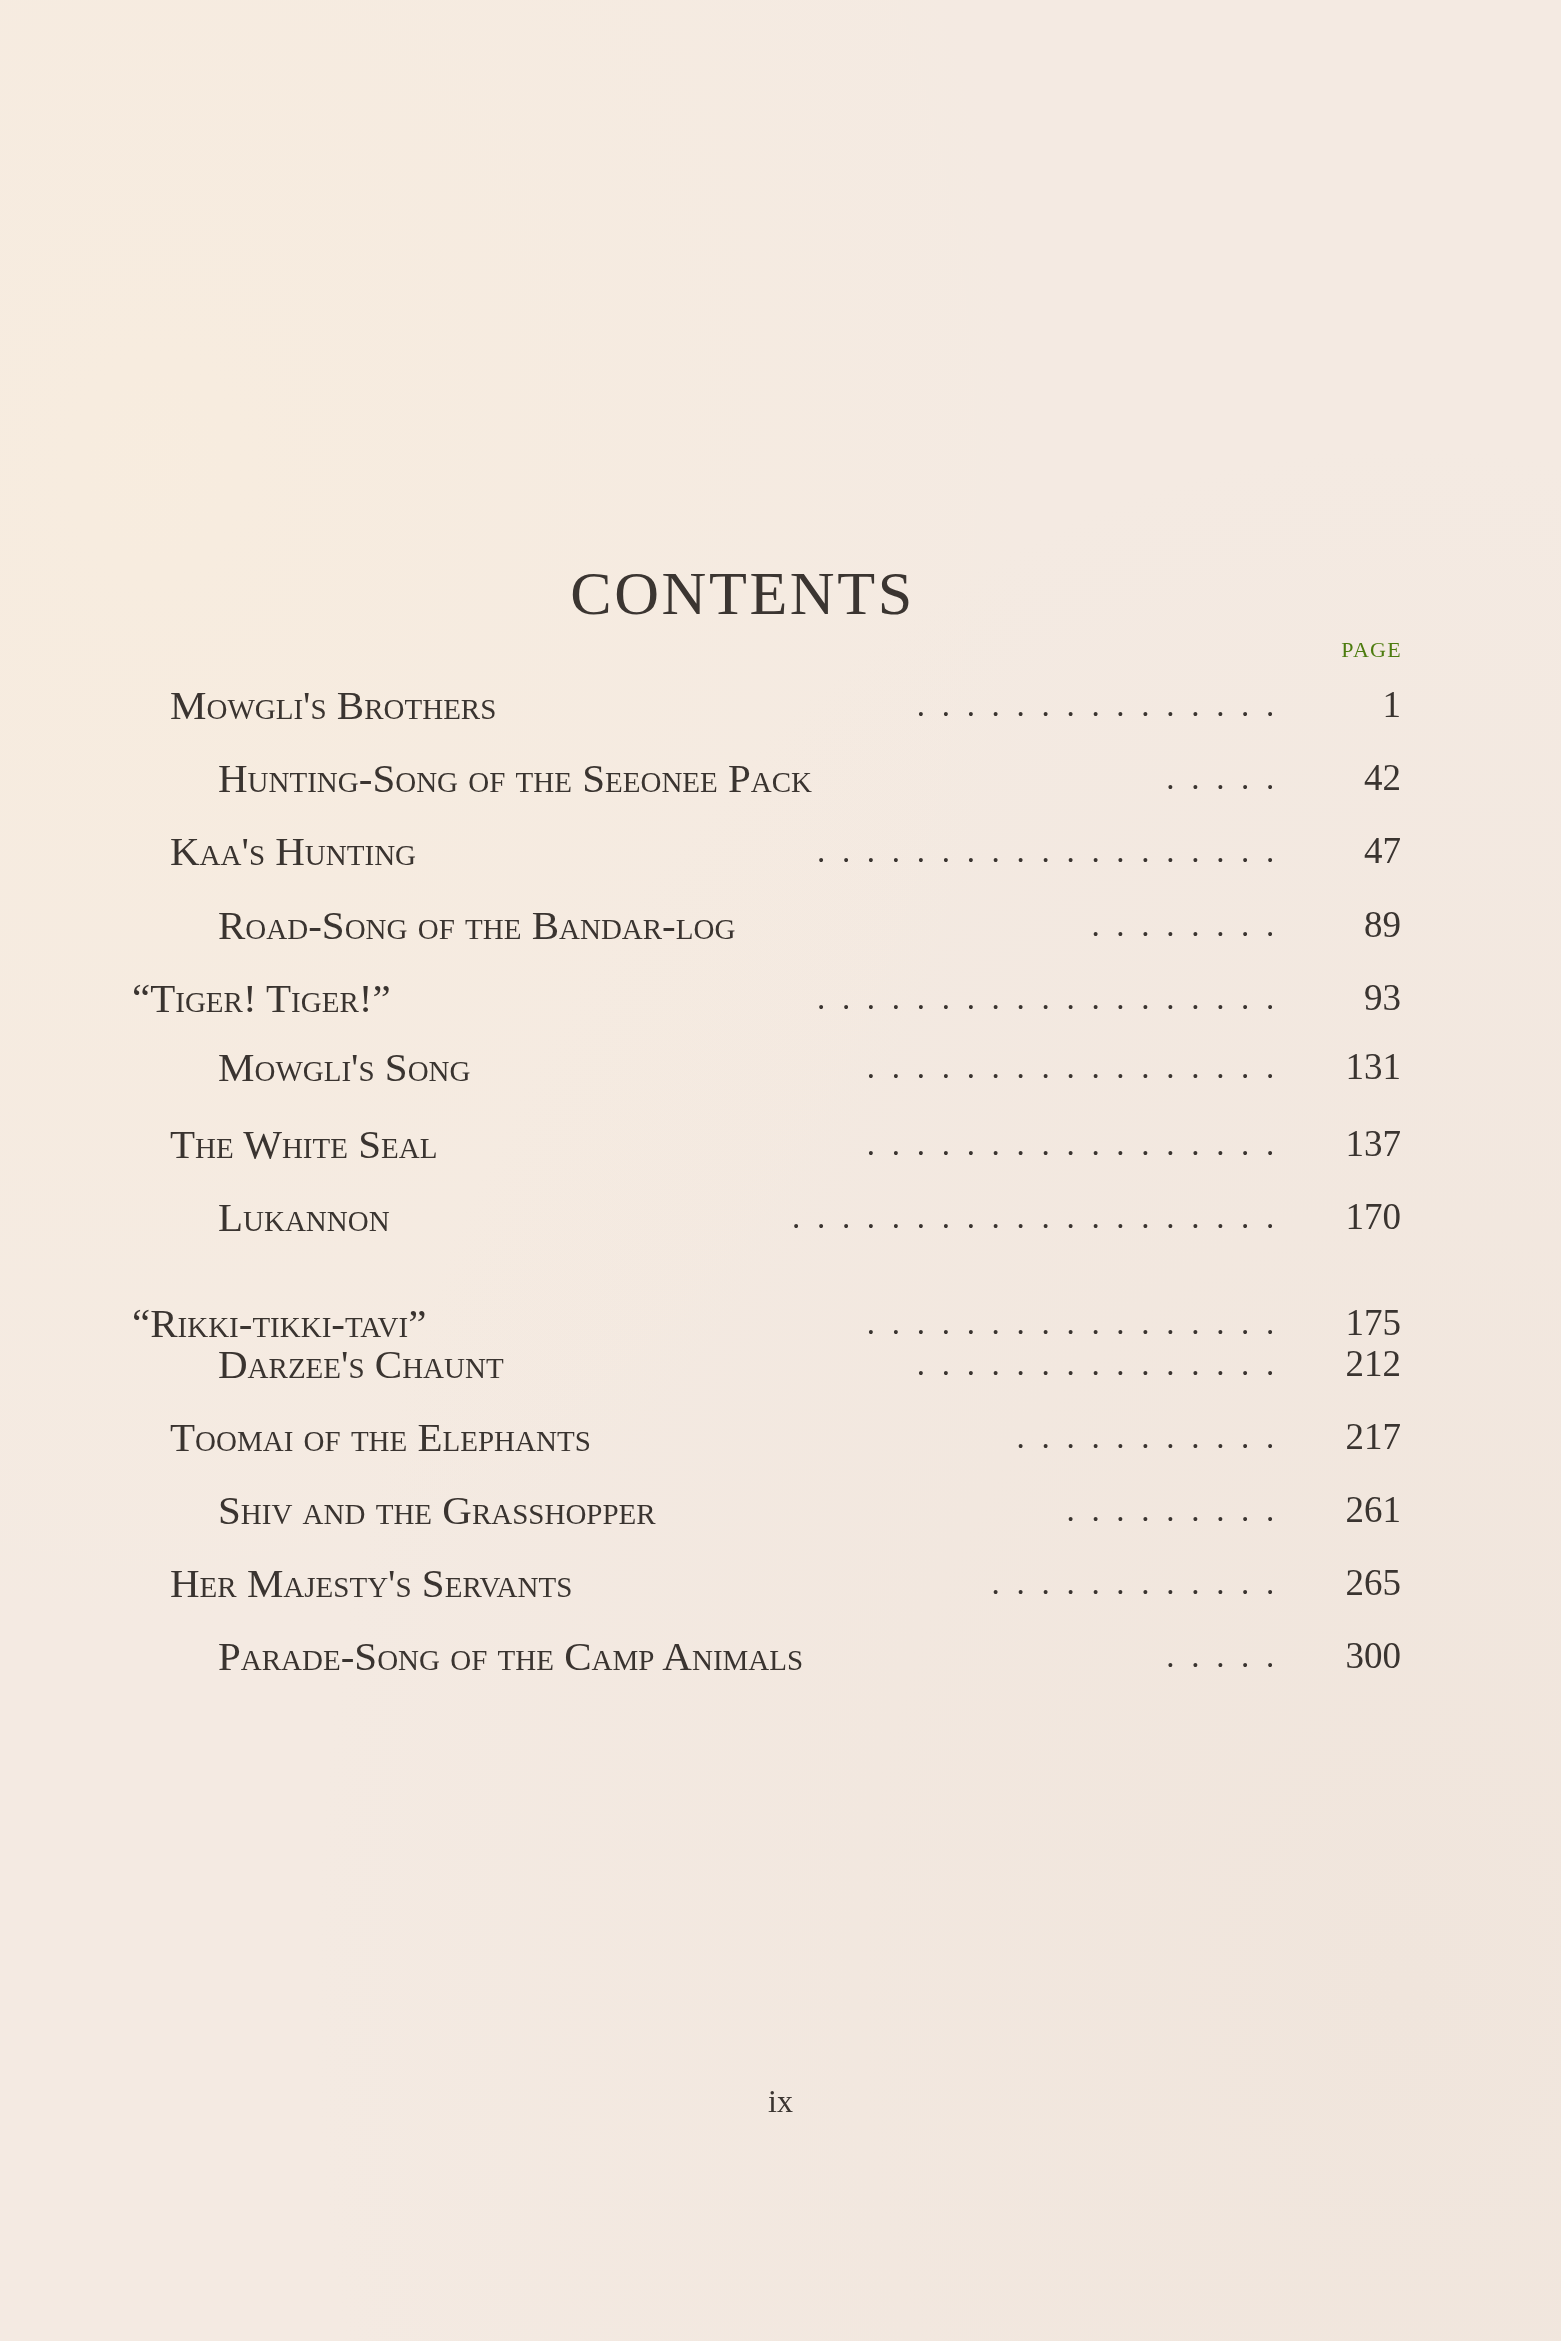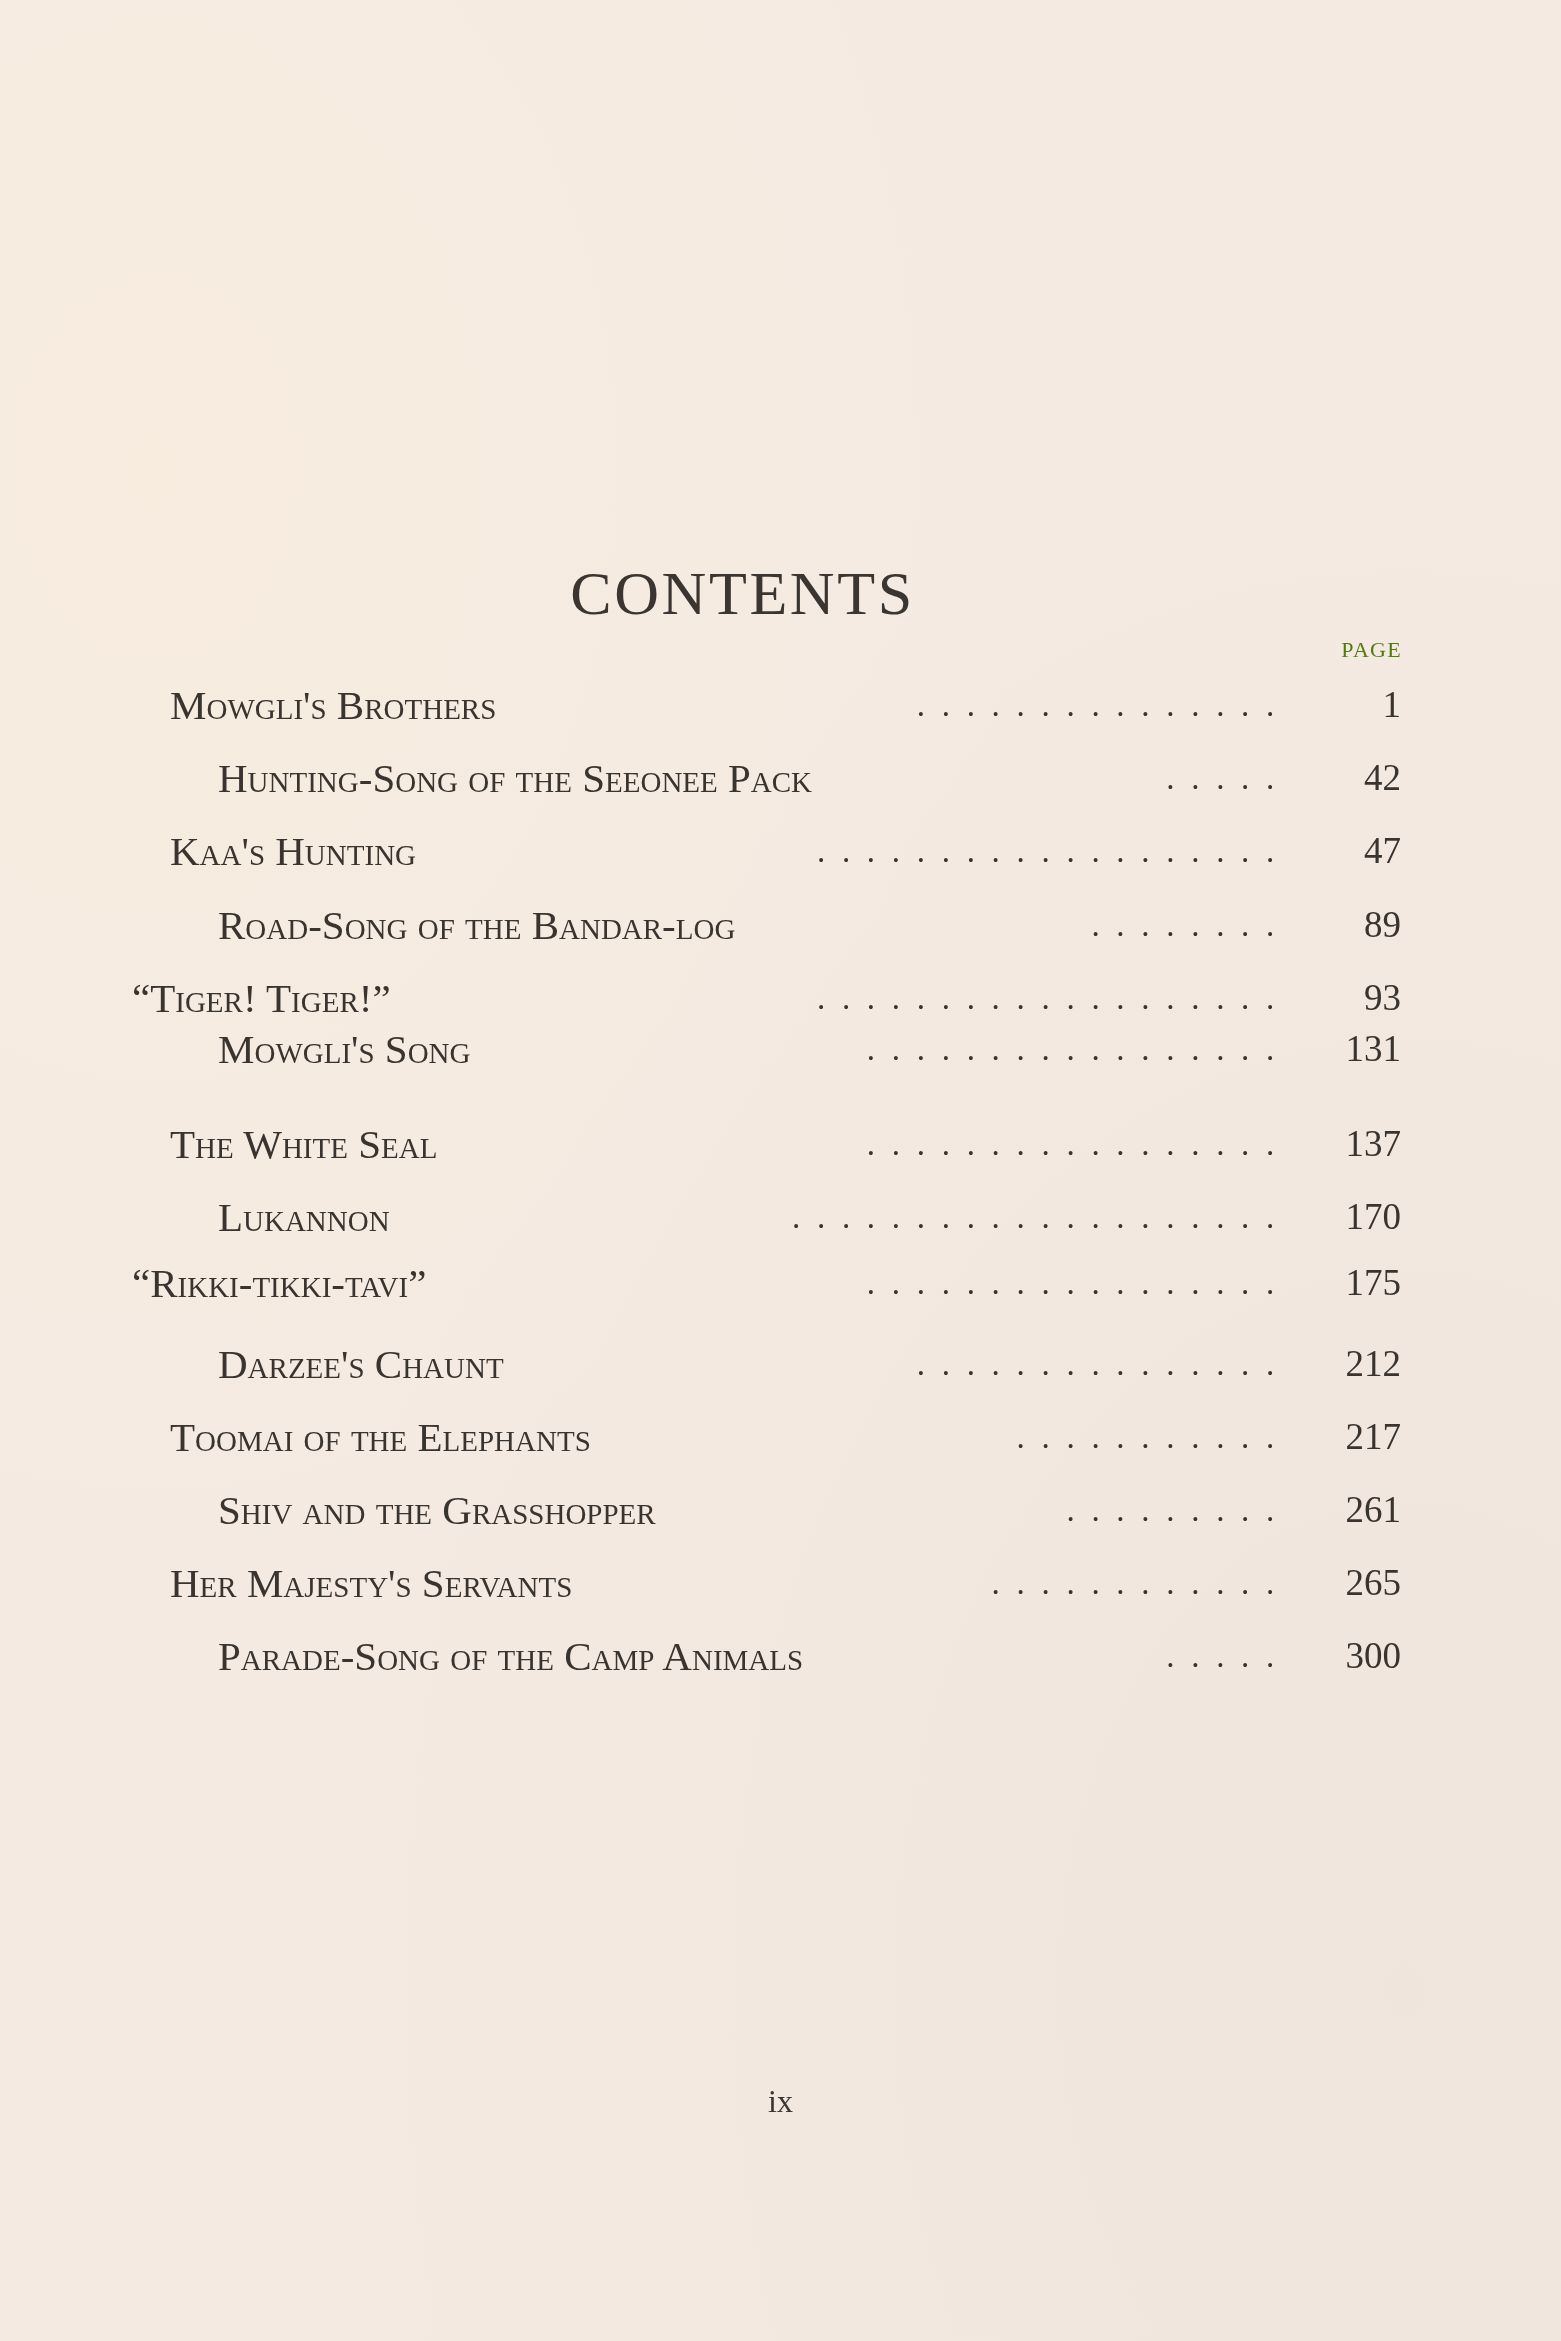--- a/index.html
+++ b/index.html
@@ -129,36 +129,36 @@
   <div class="entry sub" style="top:220px">
     <span class="label">Road-Song of the Bandar-log</span>
     <span class="leader">........</span>
     <span class="num">89</span>
   </div>
   <div class="entry quoted" style="top:293px">
     <span class="label">“Tiger! Tiger!”</span>
     <span class="leader">...................</span>
     <span class="num">93</span>
   </div>
-  <div class="entry sub" style="top:344px">
+  <div class="entry sub" style="top:362px">
     <span class="label">Mowgli's Song</span>
     <span class="leader">.................</span>
     <span class="num">131</span>
   </div>
   <div class="entry main" style="top:439px">
     <span class="label">The White Seal</span>
     <span class="leader">.................</span>
     <span class="num">137</span>
   </div>
   <div class="entry sub" style="top:512px">
     <span class="label">Lukannon</span>
     <span class="leader">....................</span>
     <span class="num">170</span>
   </div>
-  <div class="entry quoted" style="top:578px">
+  <div class="entry quoted" style="top:618px">
     <span class="label">“Rikki-tikki-tavi”</span>
     <span class="leader">.................</span>
     <span class="num">175</span>
   </div>
   <div class="entry sub" style="top:659px">
     <span class="label">Darzee's Chaunt</span>
     <span class="leader">...............</span>
     <span class="num">212</span>
   </div>
   <div class="entry main" style="top:732px">

